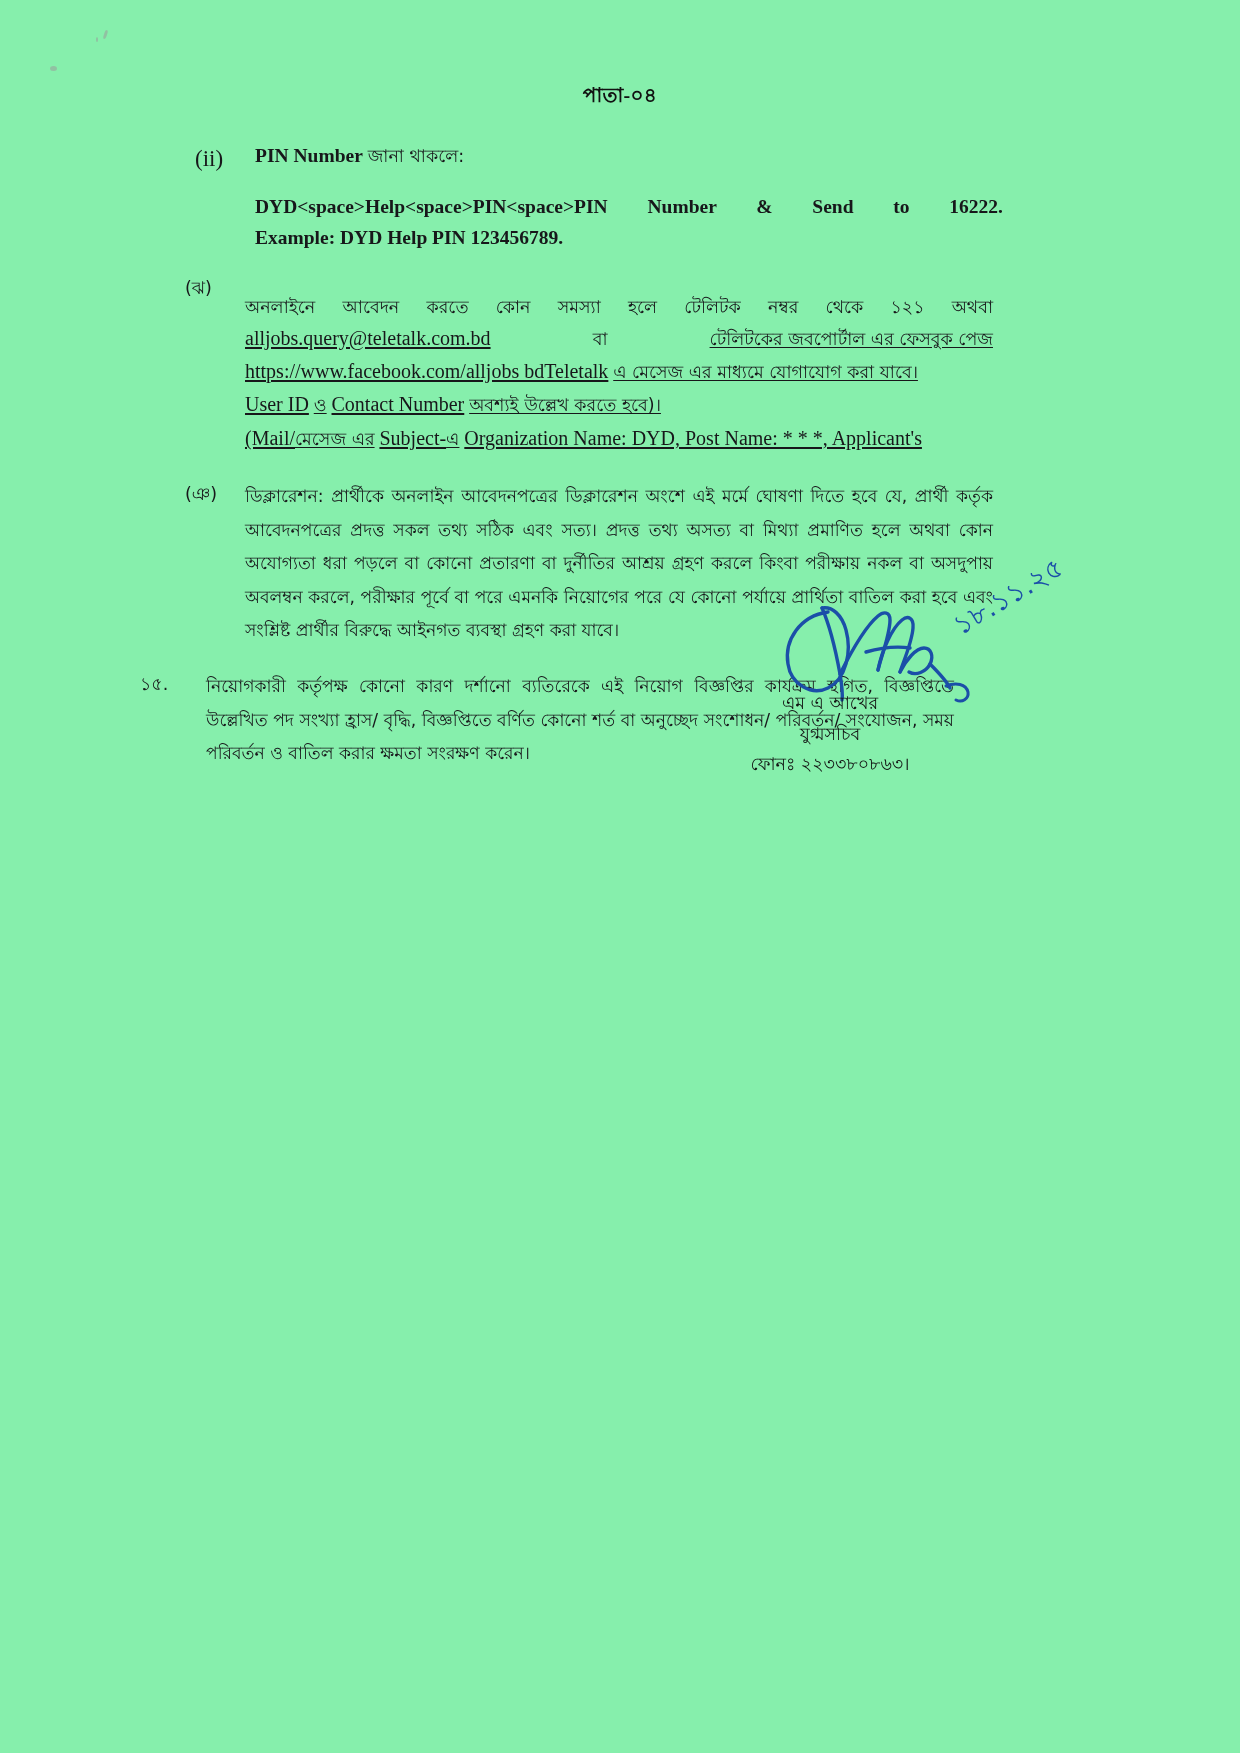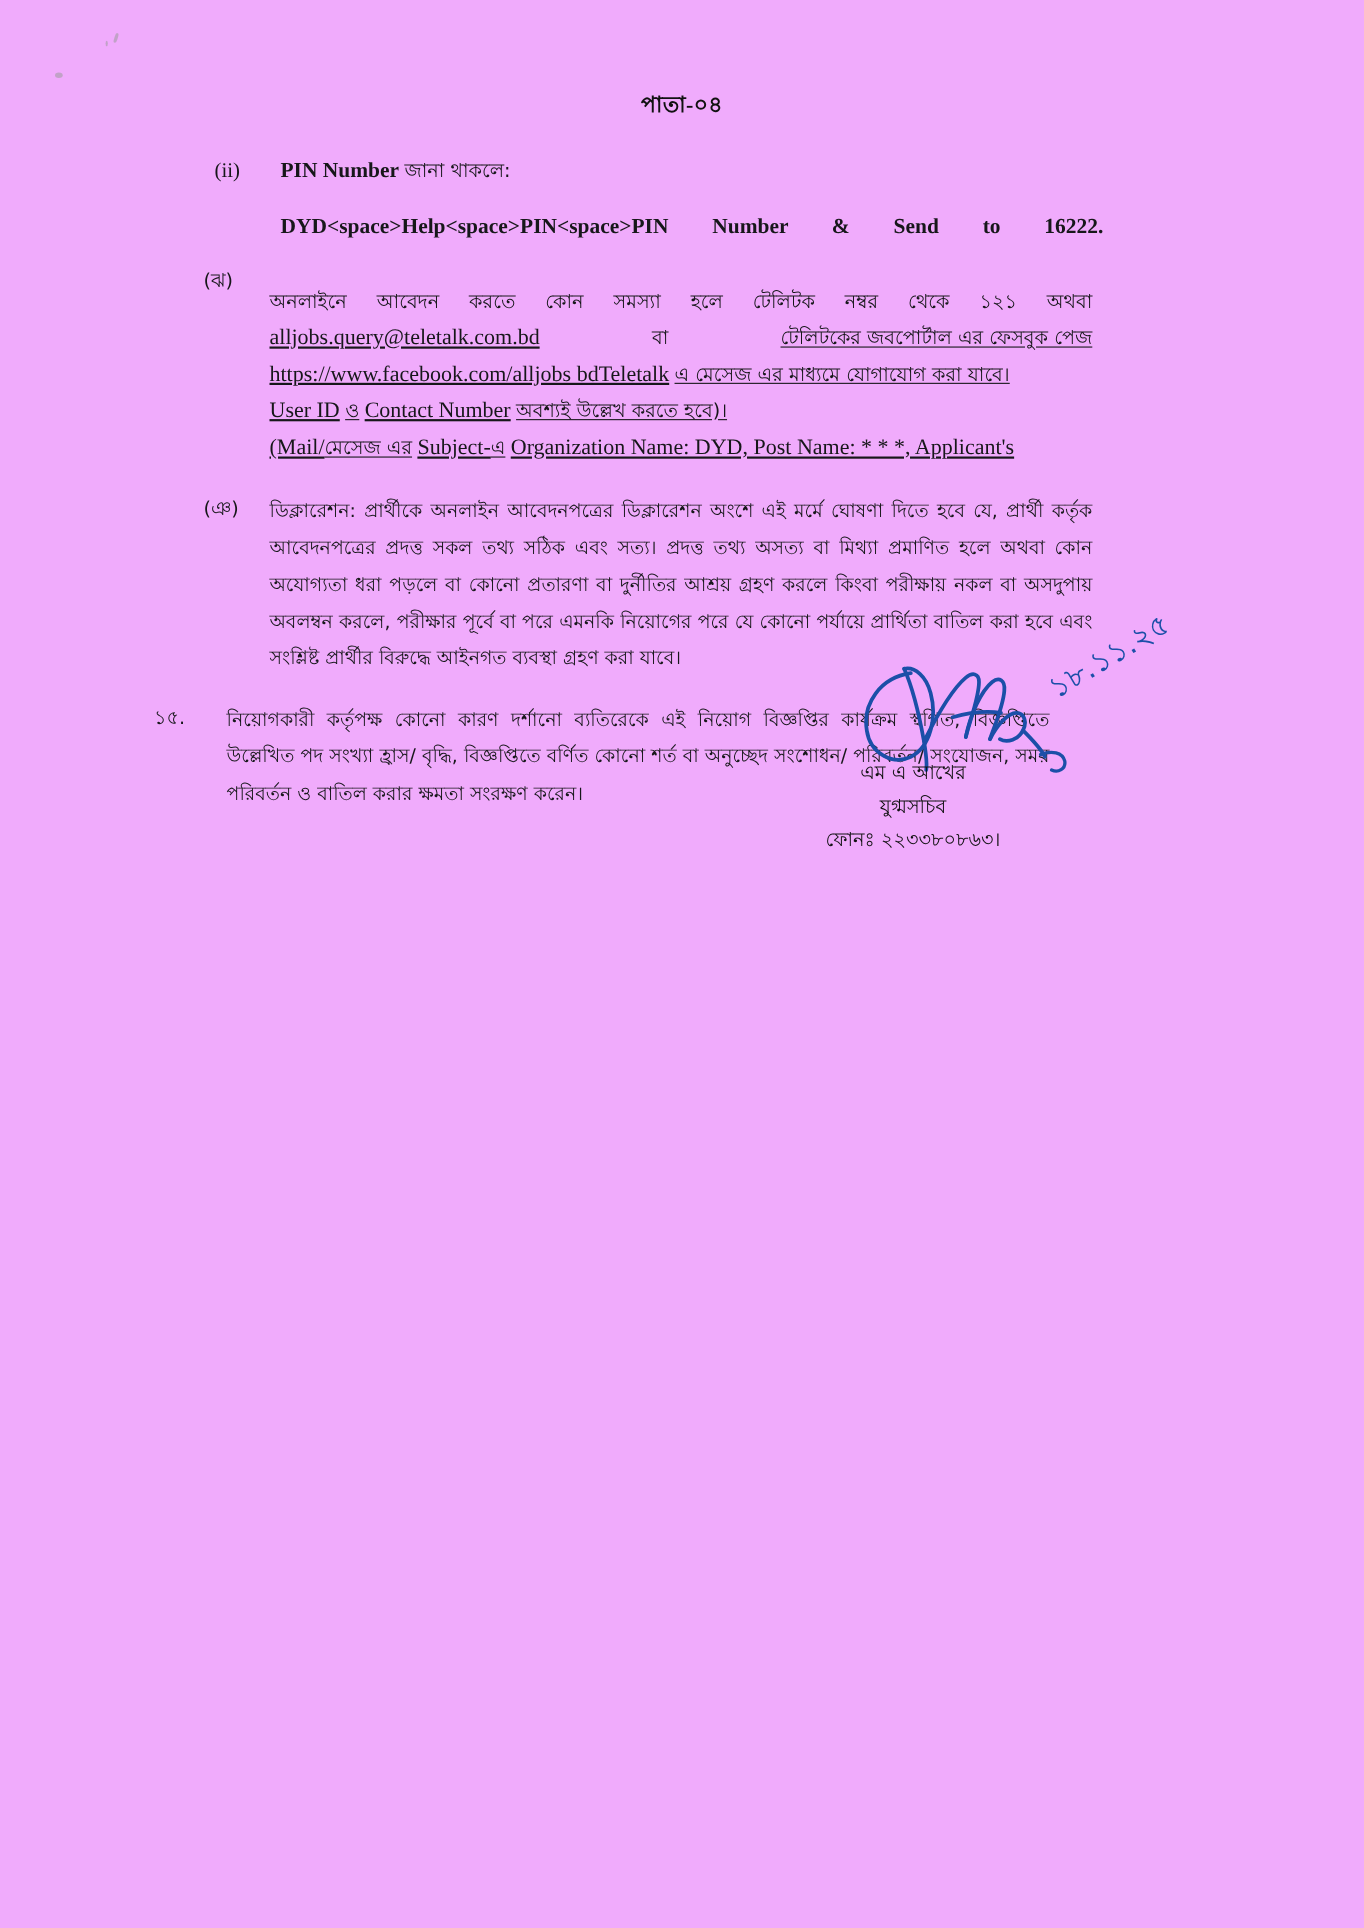--- a/index.html
+++ b/index.html
@@ -4,21 +4,21 @@
 <style>
   html, body {
     margin: 0;
     padding: 0;
     background: #b0b0b0;
   }
   .page {
     position: relative;
     width: 1240px;
     height: 1753px;
-    background: #f0abfc;
+    background: #86efac;
     margin: 0 auto;
     overflow: hidden;
     font-family: "Liberation Serif", "DejaVu Serif", serif;
     color: #17171a;
   }
   
   .speck {
     position: absolute;
     background: #9a9a9a;
     border-radius: 50%;
@@ -49,21 +49,21 @@
 
   .row {
     display: flex;
     align-items: flex-start;
     margin-bottom: 14px;
   }
   .marker {
     width: 60px;
     flex: 0 0 60px;
     text-align: left;
-    font-size: 19px;
+    font-size: 23px;
     line-height: 1.55;
     padding-top: 1px;
   }
   .marker-indent {
     margin-left: 195px;
   }
   .marker-outer {
     margin-left: 185px;
   }
   .content {
@@ -159,20 +159,21 @@
   <div class="body-block">
 
     <div class="row">
       <div class="marker marker-indent">(ii)</div>
       <div class="content">
         <div class="sub-item">
           <span class="en">PIN Number</span>
           <span class="bn">জানা থাকলে:</span>
         </div>
         <div class="sub-item en line-justify">DYD&lt;space&gt;Help&lt;space&gt;PIN&lt;space&gt;PIN Number   &amp;   Send   to   16222.</div>
+        <div class="sub-item en">Example: DYD Help PIN 123456789.</div>
       </div>
     </div>
 
     <div class="row" style="margin-top:20px;">
       <div class="marker marker-outer bn">(ঝ)</div>
       <div class="content">
 
         <div class="bn line-justify">অনলাইনে   আবেদন   করতে   কোন   সমস্যা   হলে   টেলিটক   নম্বর   থেকে   ১২১   অথবা</div>
 
         <div style="display:flex; align-items:baseline; justify-content:space-between; margin-top:2px;">

